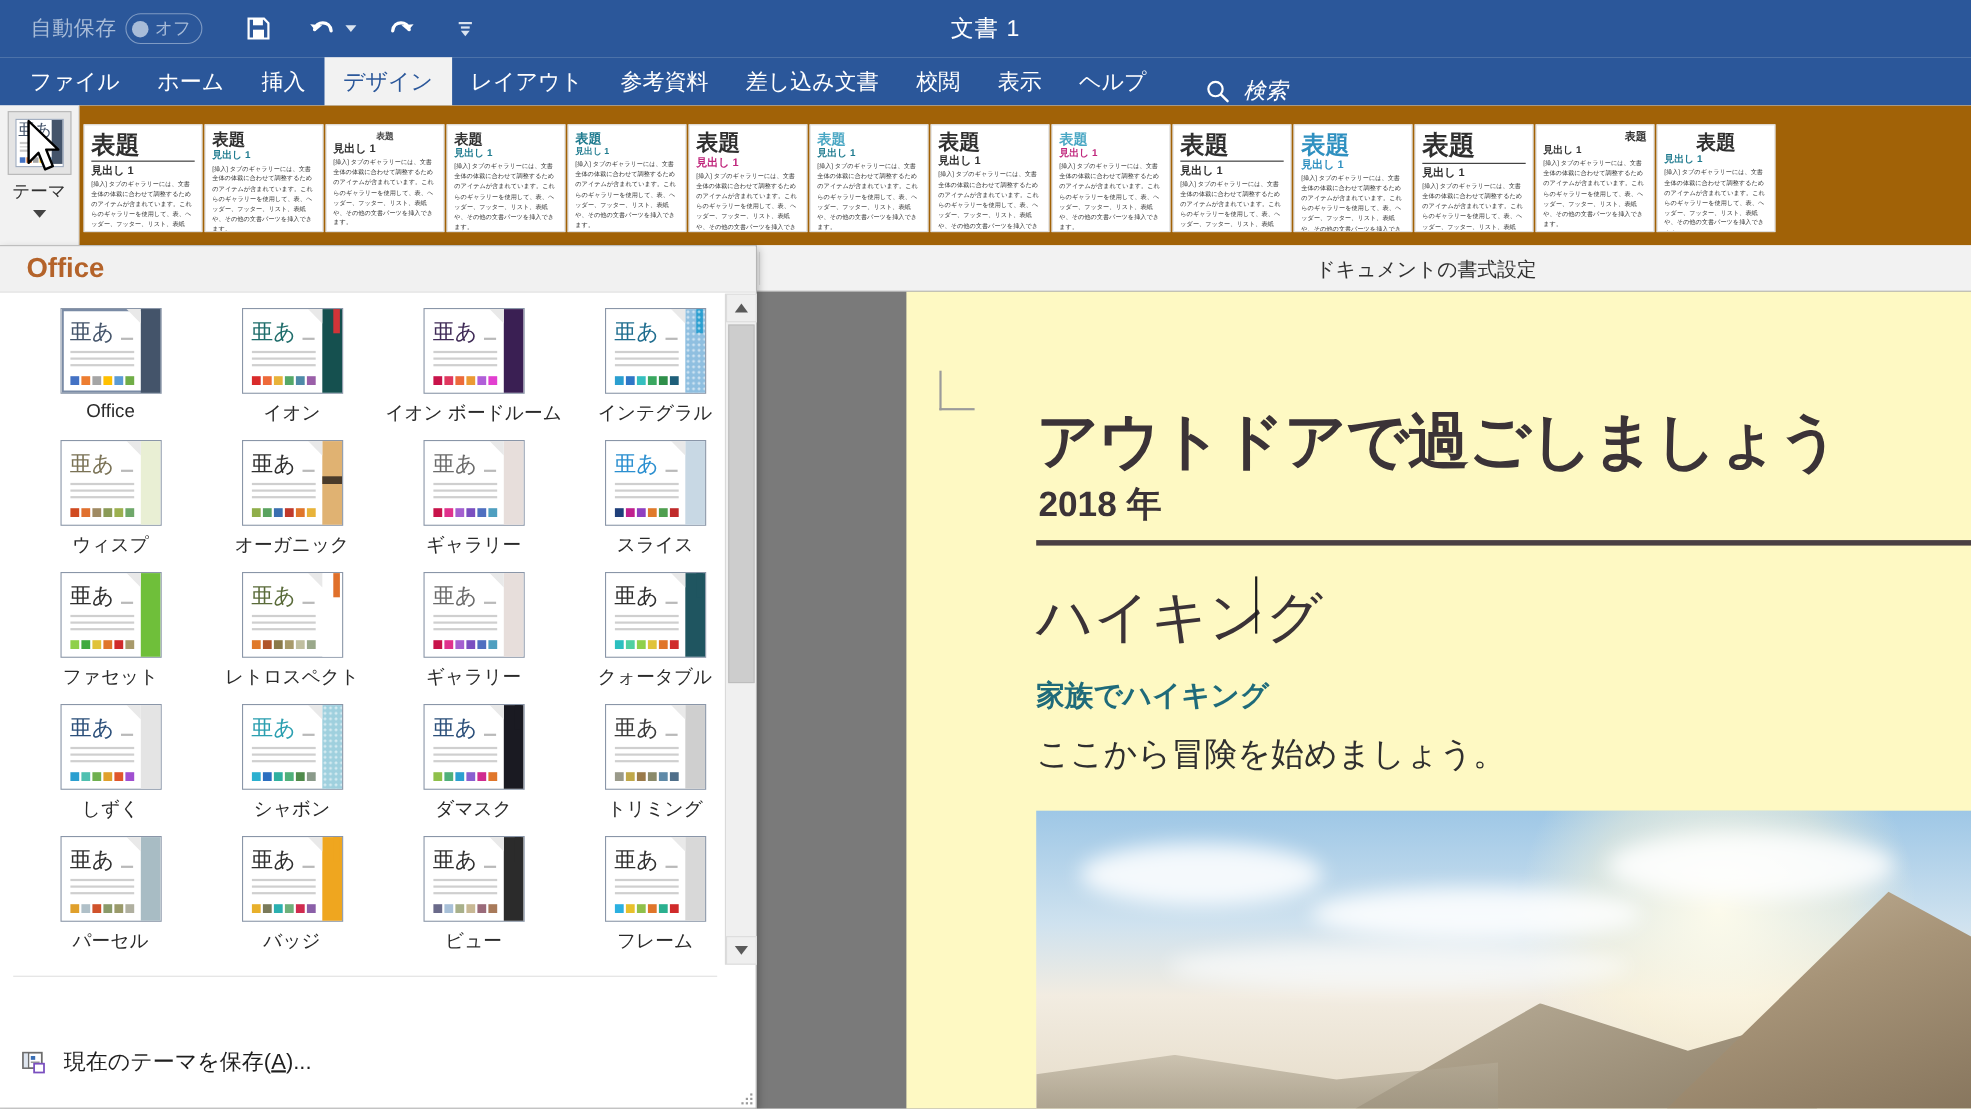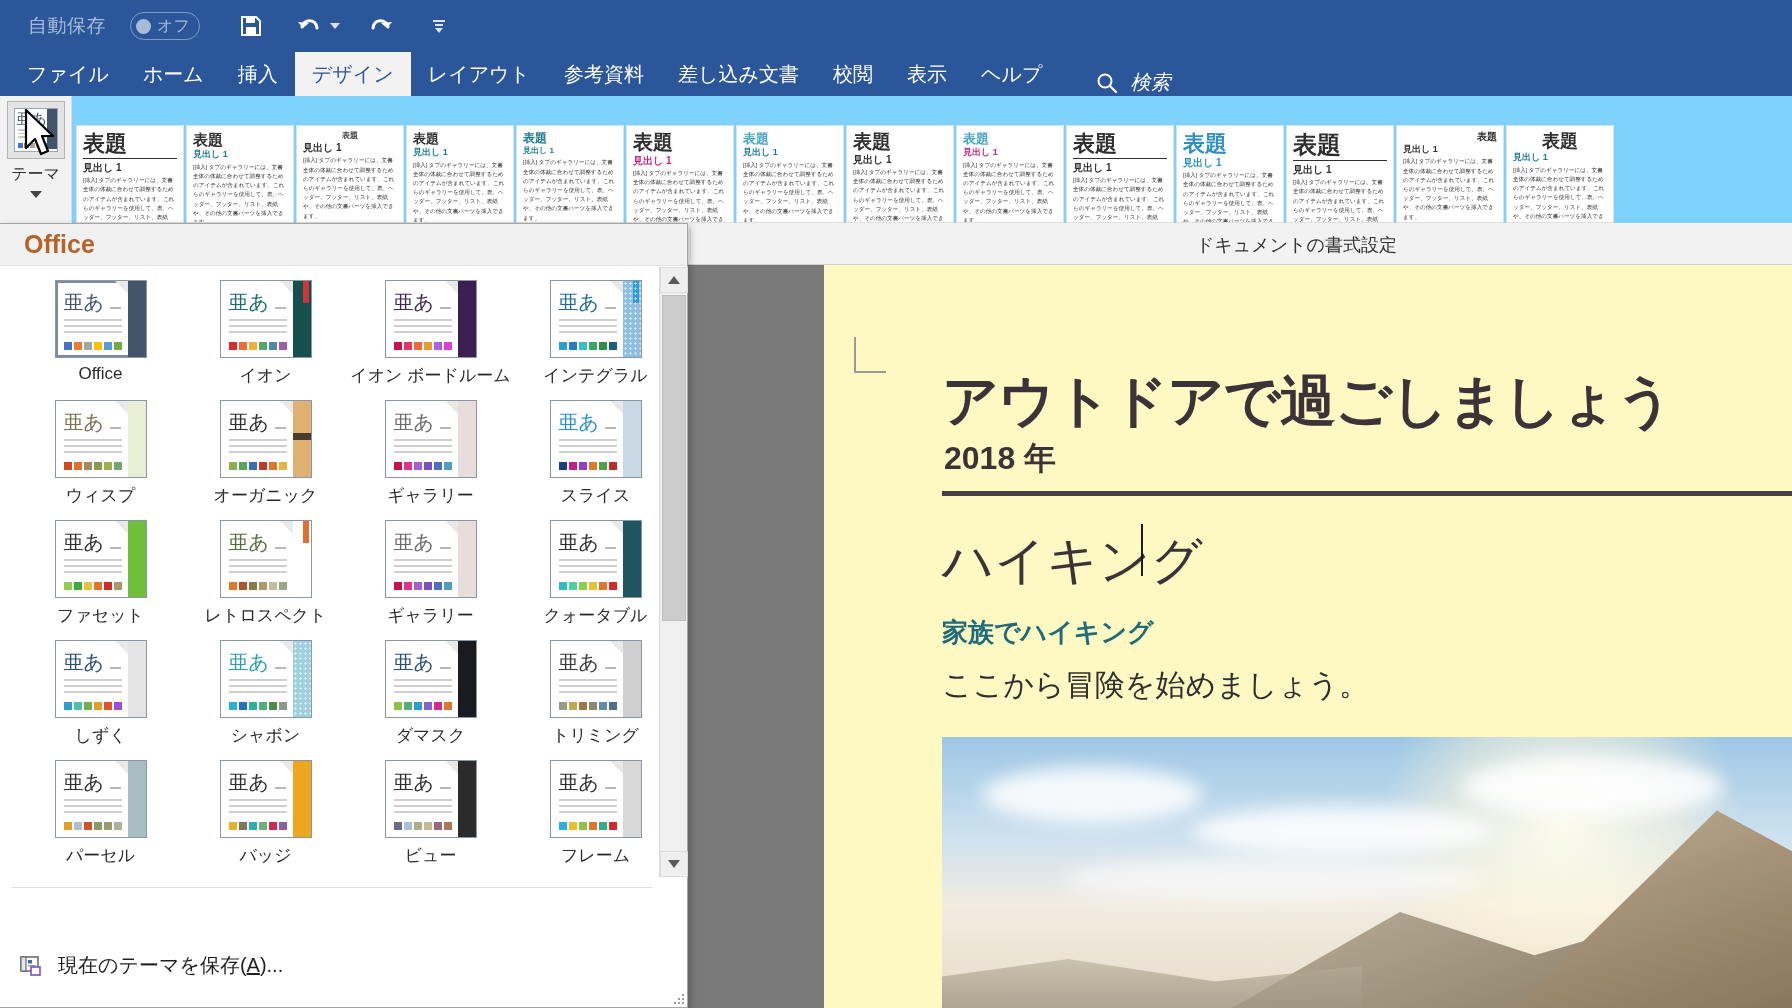--- a/index.html
+++ b/index.html
@@ -10,21 +10,21 @@
     font-family: "Liberation Sans", "DejaVu Sans", sans-serif;
     background: #ffffff;
   }
   #app { position: relative; width: 1792px; height: 1008px; }
 
   
   .titlebar {
     position: absolute; left: 0; top: 0; width: 1792px; height: 52px;
     background: #2b579a; display: flex; align-items: center;
   }
-  .autosave-group { display: flex; align-items: center; margin-left: 28px; gap: 24px; }
+  .autosave-group { display: flex; align-items: center; margin-left: 28px; gap: 8px; }
   .autosave-label { color: #a8bcd8; font-size: 19px; letter-spacing: .5px; }
   .toggle-pill {
     width: 70px; height: 28px; border-radius: 14px; border: 1.5px solid #7f9bc4;
     display: flex; align-items: center; padding: 0 5px; gap: 6px;
   }
   .toggle-knob { width: 15px; height: 15px; border-radius: 50%; background: #a8bcd8; }
   .toggle-off-text { color: #a8bcd8; font-size: 16px; }
   .qat { display: flex; align-items: center; gap: 24px; margin-left: 34px; }
   .qat-btn {
     width: 34px; height: 34px; display: flex; align-items: center; justify-content: center;
@@ -85,22 +85,22 @@
     position: absolute; right: 0; top: 0; width: 10px; height: 40px; background: #44546a;
   }
   .themes-label { font-size: 16px; color: #303030; margin-top: 5px; }
   .themes-caret {
     width: 0; height: 0; border-left: 6px solid transparent; border-right: 6px solid transparent;
     border-top: 7px solid #444; margin-top: 6px;
   }
 
   
   .style-gallery {
-    flex: 1; height: 127px; display: flex; align-items: flex-end;
-    padding: 4px 0 0 4px; overflow: hidden; background: #7dd3fc;
+    flex: 1; height: 127px; display: flex; align-items: center;
+    padding: 4px 0 0 4px; overflow: hidden; background: #a16207;
   }
   .scard {
     width: 108px; height: 98px; background: #ffffff; border: 1px solid #dfdfdf;
     margin-right: 2px; padding: 6px 6px 0 6px; overflow: hidden; flex: none;
     position: relative;
   }
   .scard .s-title { font-weight: bold; line-height: 1.05; }
   .scard .s-head { font-weight: bold; line-height: 1.1; margin-top: 2px; }
   .scard .s-body { font-size: 5.6px; line-height: 1.65; color: #333; margin-top: 3px; }
   .scard .rule { height: 1px; background: #bbb; margin: 3px 0; }
@@ -293,20 +293,23 @@
       <span class="qat-btn">
         <svg width="20" height="20" viewBox="0 0 20 20">
           <rect x="4" y="4" width="12" height="2" fill="#dbe4f0"></rect>
           <rect x="6" y="8" width="8" height="2" fill="#dbe4f0"></rect>
           <path d="M6 12 l4 5 l4 -5 z" fill="#dbe4f0"></path>
         </svg>
       </span>
     </div>
   </div>
 
+  <div class="doc-title">
+    <span>文書 1</span>
+  </div>
 
   <div class="tabstrip" id="tabstrip">
       <div class="tab">ファイル</div>
       <div class="tab">ホーム</div>
       <div class="tab">挿入</div>
       <div class="tab active">デザイン</div>
       <div class="tab">レイアウト</div>
       <div class="tab">参考資料</div>
       <div class="tab">差し込み文書</div>
       <div class="tab">校閲</div>

